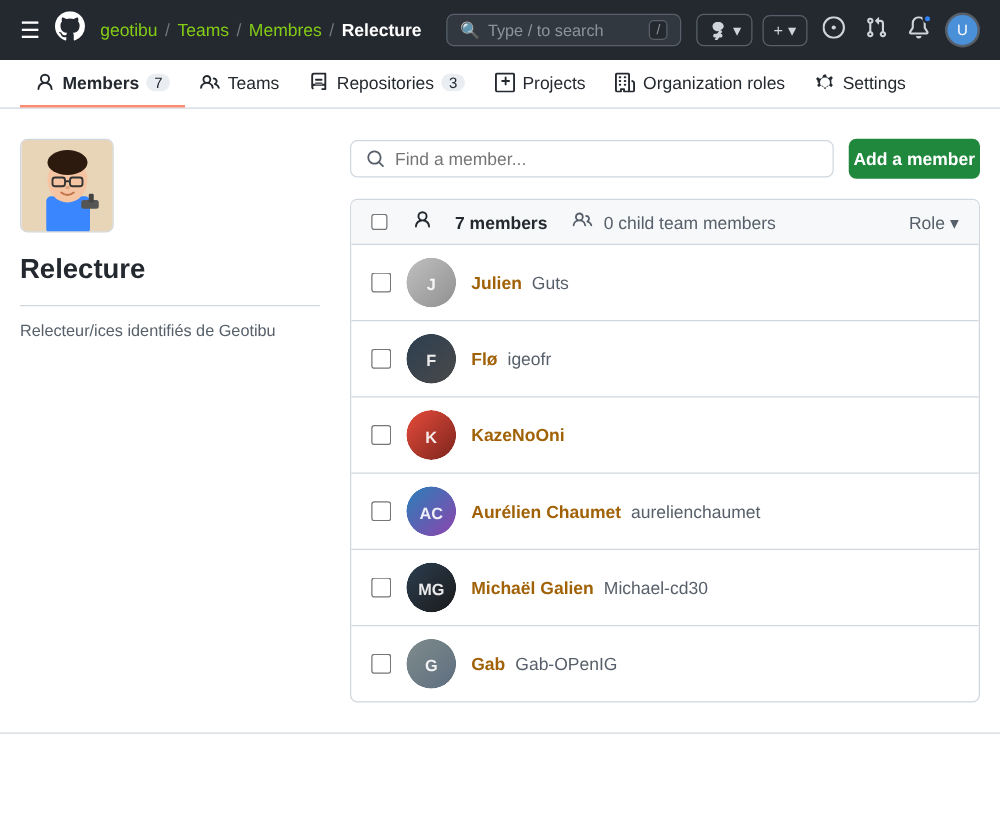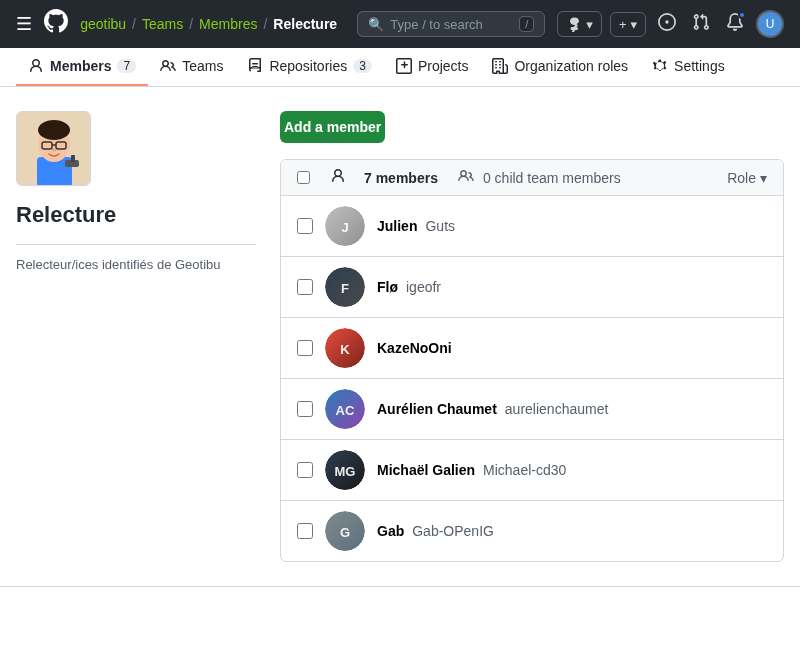--- a/index.html
+++ b/index.html
@@ -237,21 +237,21 @@
       border-radius: 50%;
       overflow: hidden;
       flex-shrink: 0;
     }
     .member-avatar svg, .member-avatar .avatar-img {
       width: 40px;
       height: 40px;
       border-radius: 50%;
     }
     .member-info { display: flex; align-items: baseline; gap: 8px; }
-    .member-name { font-weight: 600; color: #000000; font-size: 14px; cursor: pointer; }
+    .member-name { font-weight: 600; color: #a16207; font-size: 14px; cursor: pointer; }
     .member-username { color: #57606a; font-size: 14px; }
 
     
     .footer {
       border-top: 1px solid #d0d7de;
       padding: 16px;
       display: flex;
       align-items: center;
       justify-content: center;
       gap: 16px;
@@ -384,20 +384,26 @@
         <rect x="54" y="43" width="4" height="7" rx="1" fill="#444"></rect>
       </svg>
     </div>
     <h1 class="team-name">Relecture</h1>
     <hr class="sidebar-divider">
     <div class="about-text">Relecteur/ices identifiés de Geotibu</div>
   </aside>
 
   <div class="content">
     <div class="search-member-row">
+      <div class="search-member-input">
+        <svg width="16" height="16" viewBox="0 0 16 16" fill="#57606a">
+            <path fill-rule="evenodd" d="M11.5 7a4.499 4.499 0 11-8.998 0A4.499 4.499 0 0111.5 7zm-.82 4.74a6 6 0 111.06-1.06l3.04 3.04a.75.75 0 11-1.06 1.06L10.68 11.74z"></path>
+          </svg>
+        <input type="text" placeholder="Find a member..." style="">
+      </div>
       <button class="add-member-btn">Add a member</button>
     </div>
 
     <div class="members-table">
       <div class="members-header">
         <input type="checkbox" class="header-checkbox" style="">
         <div class="members-count">
           <span>
             <svg width="16" height="16" viewBox="0 0 16 16" fill="currentColor">
                 <path fill-rule="evenodd" d="M10.5 5a2.5 2.5 0 11-5 0 2.5 2.5 0 015 0zm.061 3.073a4 4 0 10-5.123 0 6.004 6.004 0 00-3.431 5.142.75.75 0 001.498.07 4.5 4.5 0 018.99 0 .75.75 0 101.498-.07 6.005 6.005 0 00-3.432-5.142z"></path>

